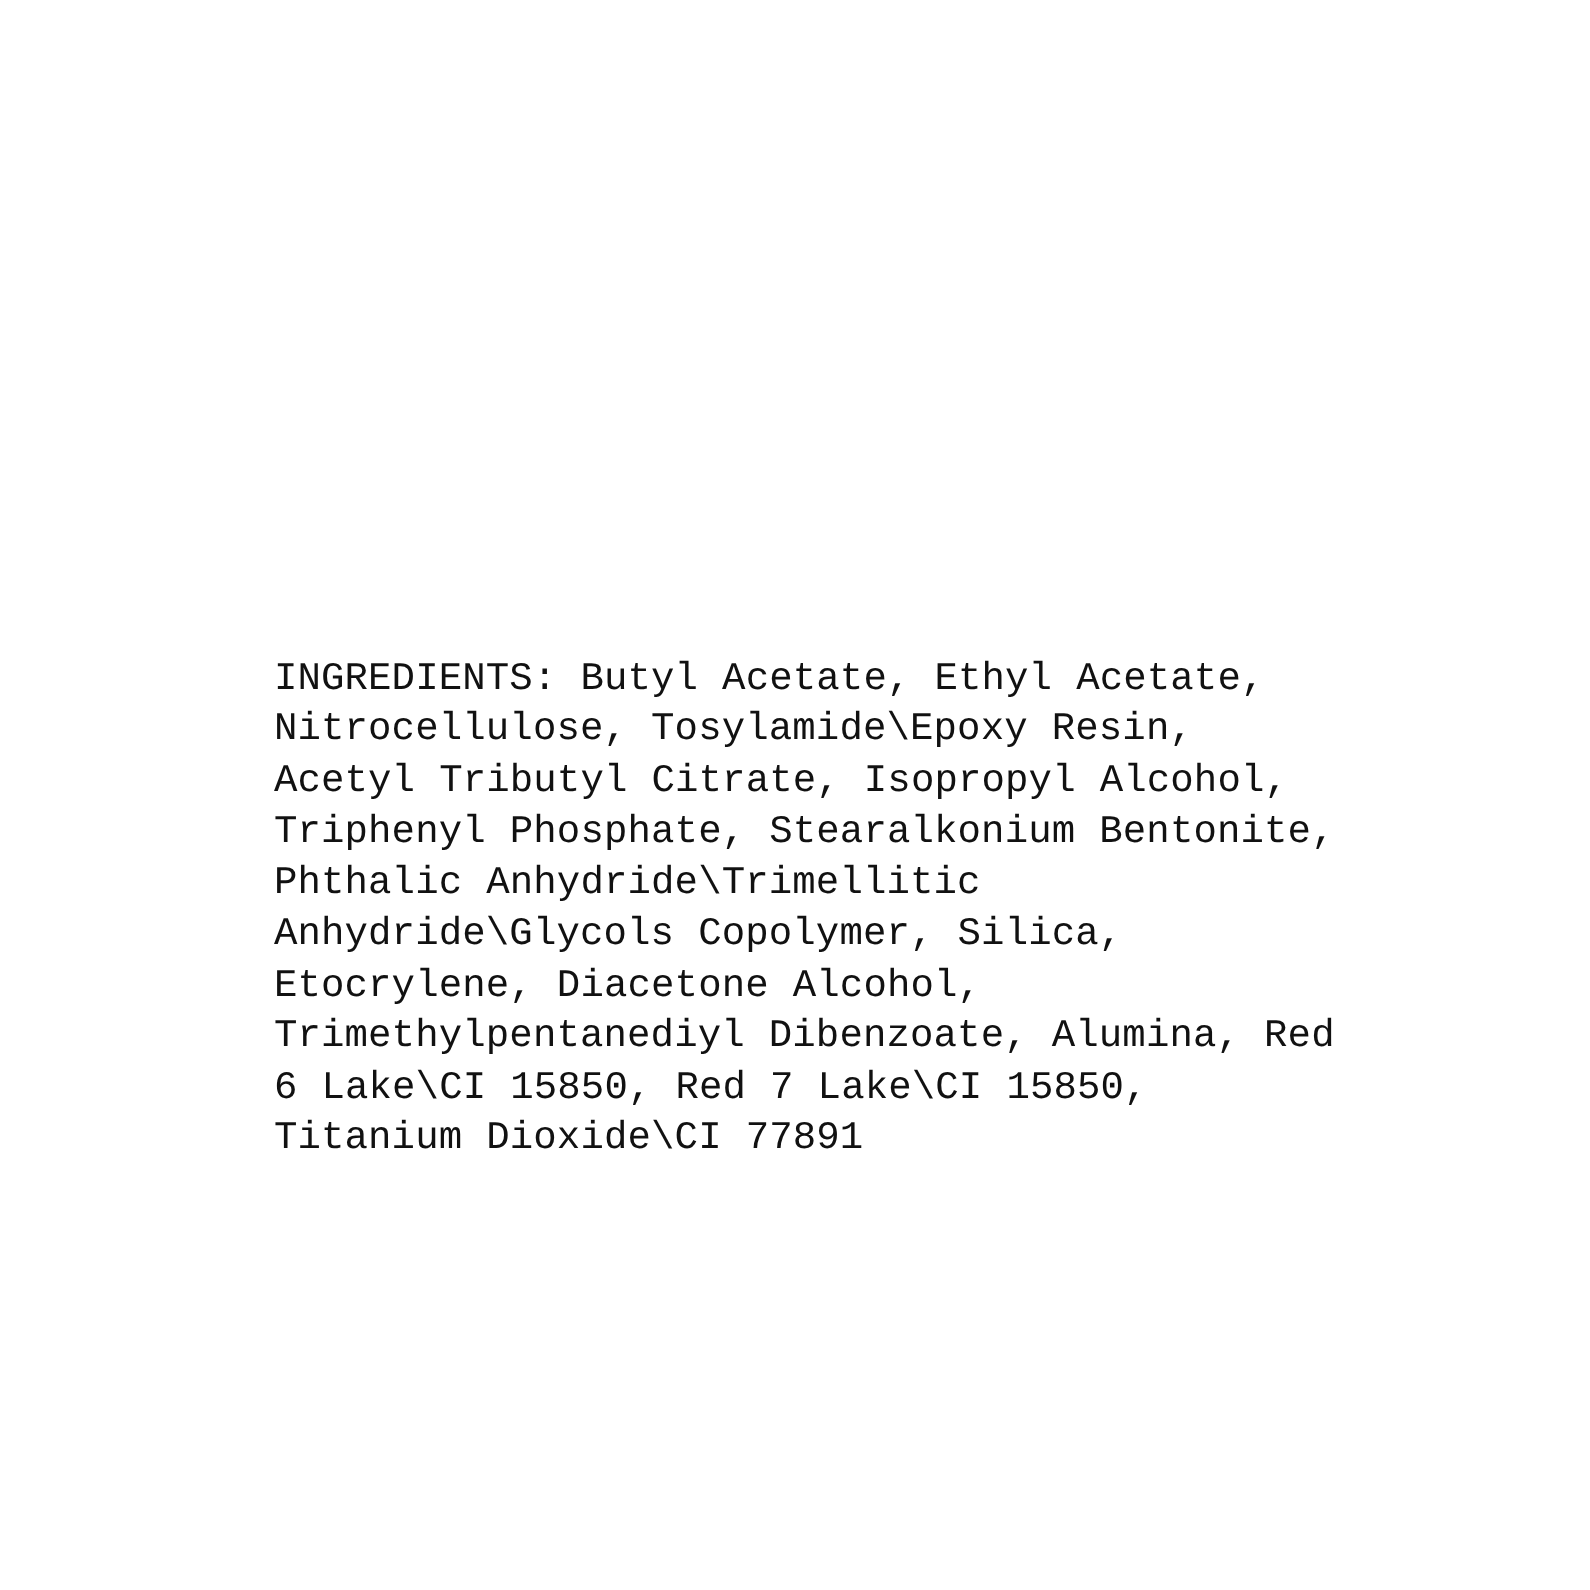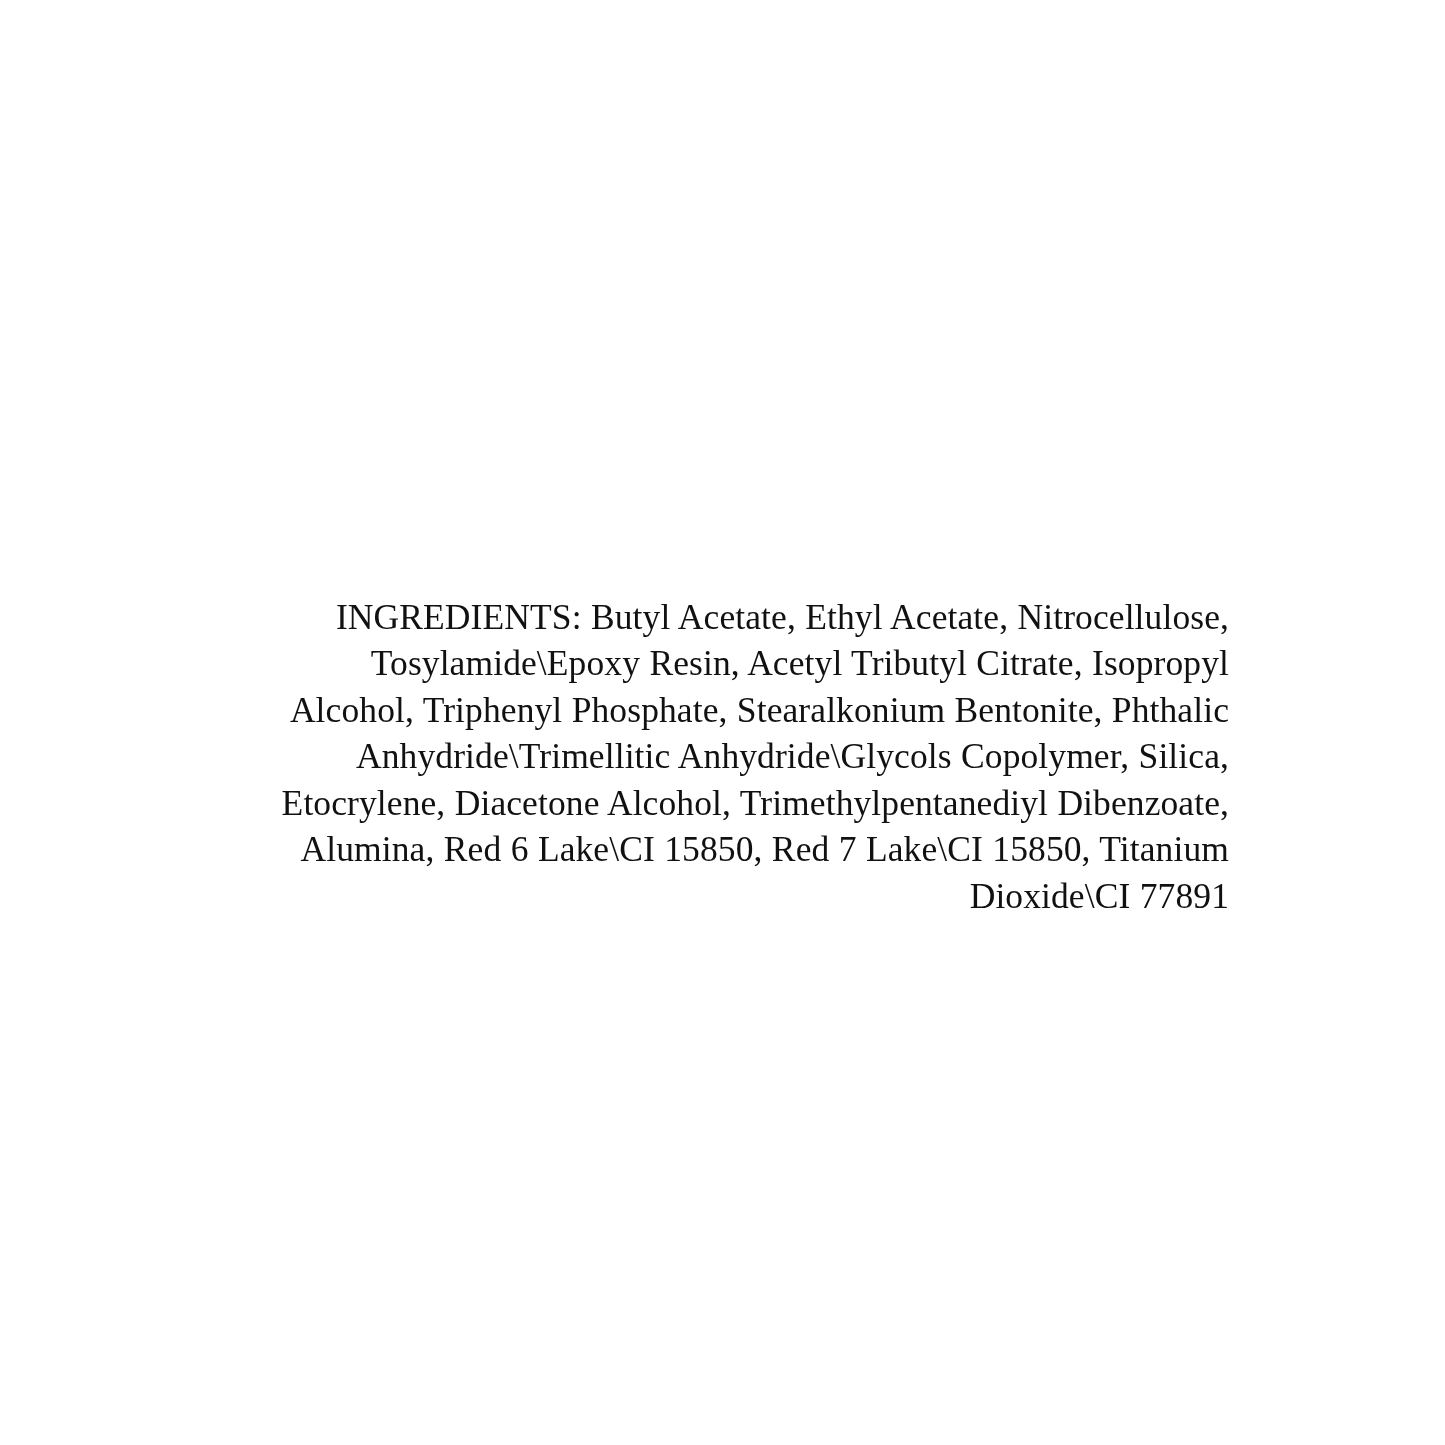--- a/index.html
+++ b/index.html
@@ -15,25 +15,25 @@
     color: #000000;
     overflow: hidden;
   }
   #ingredients-panel {
     position: absolute;
     left: 249px;
     top: 558px;
     width: 980px;
   }
   #ingredients-text {
-    font-family: Liberation Serif, serif;
+    font-family: Liberation Mono, monospace;
     font-size: 35.5px;
     line-height: 46.5px;
     color: #111111;
-    text-align: right;
+    text-align: left;
     letter-spacing: 0.1px;
     word-spacing: 0.4px;
     white-space: normal;
   }
 </style>
 </head>
 <body>
 
 <div id="ingredients-panel">
   <p id="ingredients-text">INGREDIENTS: Butyl Acetate, Ethyl Acetate, Nitrocellulose, Tosylamide\Epoxy Resin, Acetyl Tributyl Citrate, Isopropyl Alcohol, Triphenyl Phosphate, Stearalkonium Bentonite, Phthalic Anhydride\Trimellitic Anhydride\Glycols Copolymer, Silica, Etocrylene, Diacetone Alcohol, Trimethylpentanediyl Dibenzoate, Alumina, Red 6 Lake\CI 15850, Red 7 Lake\CI 15850, Titanium Dioxide\CI 77891</p>

